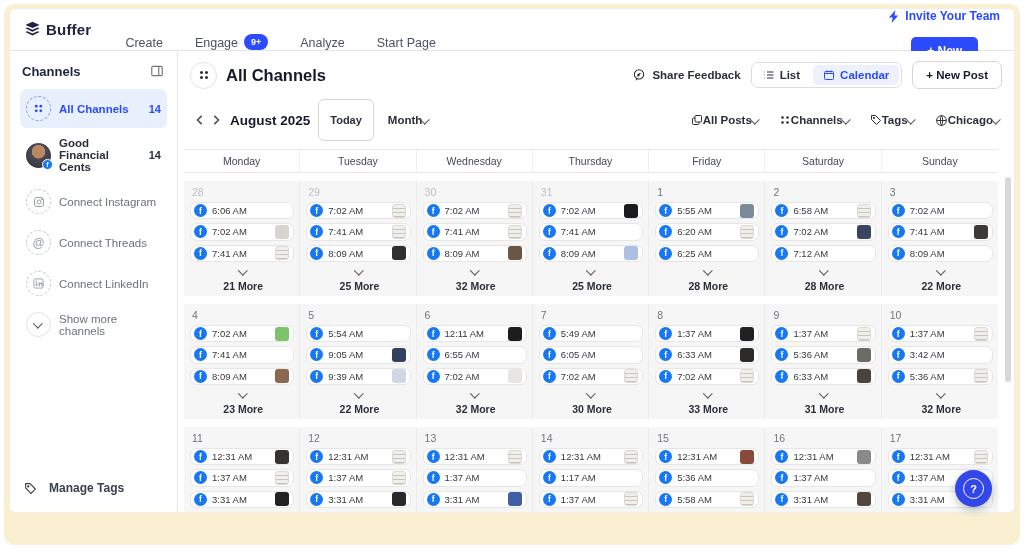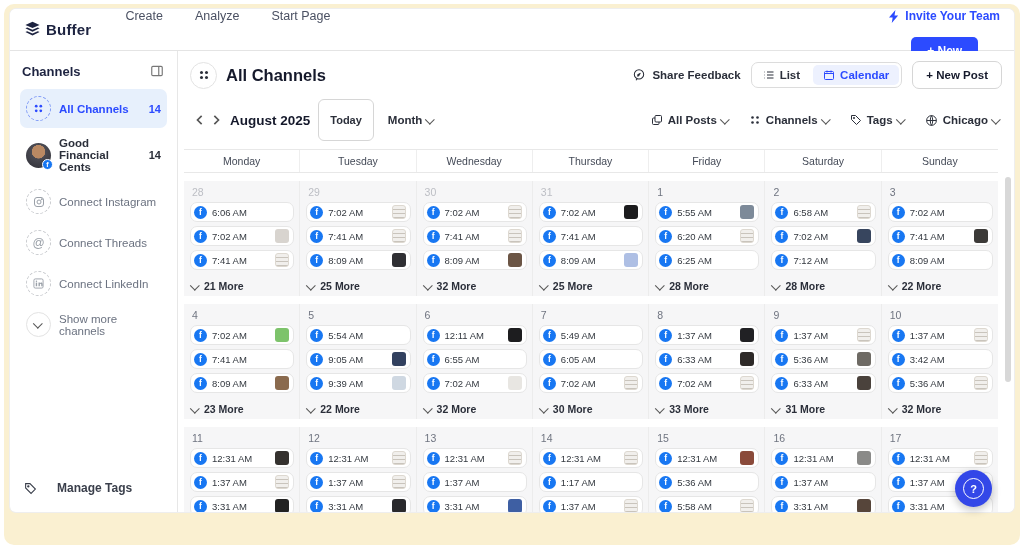--- a/index.html
+++ b/index.html
@@ -5,21 +5,21 @@
   * { margin:0; padding:0; box-sizing:border-box; }
   html,body { width:1024px; height:556px; background:#fff; font-family:"Liberation Sans", sans-serif; overflow:hidden; }
   .frame { position:absolute; left:4px; top:4px; width:1016px; height:541px; background:#FAF0D1; border-radius:10px; }
   .app { position:absolute; left:10px; top:9px; width:1004px; height:503px; background:#fff; border-radius:6px; overflow:hidden; box-shadow:0 0 0 1px #eee; }
 
   
   .topbar { height:42px; display:flex; align-items:stretch; border-bottom:1px solid #e4e4e4; background:#fff; }
   .logo { display:flex; align-items:center; gap:5px; padding:0 18px 0 14px; }
   .logo-text { font-size:15px; font-weight:bold; color:#1d2340; letter-spacing:.2px; }
   .nav { display:flex; align-items:stretch; }
-  .nav-item { display:flex; align-items:flex-start; gap:6px; padding:0 16px; font-size:12.5px; color:#4b5163; cursor:pointer; position:relative; }
+  .nav-item { display:flex; align-items:flex-end; gap:6px; padding:0 16px; font-size:12.5px; color:#4b5163; cursor:pointer; position:relative; }
   .nav-item.active { background:#f1f1f2; color:#1d2340; font-weight:bold; }
   .nav-item.active::after { content:""; position:absolute; left:0; right:0; bottom:0; height:3px; background:#2C4BFF; border-radius:2px; }
   .badge { background:#2C4BFF; color:#fff; font-size:9px; font-weight:bold; border-radius:9px; padding:3px 7px; }
   .topbar-right { margin-left:auto; display:flex; align-items:center; gap:14px; padding-right:14px;flex-direction:column; }
   .invite { display:flex; align-items:center; gap:5px; color:#2C4BFF; font-size:12px; font-weight:bold; cursor:pointer; }
   .btn-new { background:#2C4BFF; color:#fff; font-size:12px; font-weight:bold; border:none; border-radius:5px; padding:7px 16px; cursor:pointer; }
   .icon-btn { width:20px; height:20px; display:flex; align-items:center; justify-content:center; cursor:pointer; position:relative; color:#222; }
   .green-dot { position:absolute; right:-1px; top:-1px; width:6px; height:6px; background:#33b054; border-radius:50%; }
   .avatar { width:27px; height:27px; border-radius:50%; background:radial-gradient(circle at 50% 32%, #caa183 30%, #3f6fb5 32%, #33599a 100%); border:1px solid #ddd; cursor:pointer; }
 
@@ -33,59 +33,59 @@
   .side-item .label { font-size:11.5px; color:#6b7280; flex:1; }
   .side-item.selected .label { color:#2C4BFF; font-weight:bold; }
   .side-item.channel .label { color:#2b2f3a; font-weight:bold; }
   .count { font-size:11px; font-weight:bold; color:#2b2f3a; }
   .count.blue { color:#2C4BFF; }
   .dashed-circle { width:25px; height:25px; border-radius:50%; border:1.4px dashed #c6c8cc; display:flex; align-items:center; justify-content:center; color:#9aa0a8; flex-shrink:0; }
   .dashed-circle.blue { border-color:#7b96f5; color:#2C4BFF; }
   .ch-avatar { width:25px; height:25px; border-radius:50%; background:radial-gradient(circle at 50% 35%, #b98963 32%, #4a4a52 34%, #2f2f36 100%); position:relative; flex-shrink:0; }
   .fb-badge { position:absolute; right:-2px; bottom:-2px; width:11px; height:11px; background:#1877F2; border:1.5px solid #fff; border-radius:50%; color:#fff; font-size:7px; font-weight:bold; display:flex; align-items:center; justify-content:center; }
   .side-footer { position:absolute; left:10px; bottom:10px; width:148px; }
-  .foot-item { display:flex; align-items:center; gap:20px; padding:7px 4px; font-size:12px; font-weight:bold; color:#3a3f4b; cursor:pointer; }
+  .foot-item { display:flex; align-items:center; gap:12px; padding:7px 4px; font-size:12px; font-weight:bold; color:#3a3f4b; cursor:pointer; }
 
   
   .main { flex:1; position:relative; background:#fff; overflow:hidden; }
   .main-head { display:flex; align-items:center; padding:10px 12px 6px 12px; }
   .page-title-wrap { display:flex; align-items:center; gap:9px; }
   .title-icon { width:27px; height:27px; border-radius:50%; border:1px solid #e3e3e3; display:flex; align-items:center; justify-content:center; color:#2b2f3a; }
   .page-title { font-size:16.5px; font-weight:bold; color:#15192b; }
   .head-right { margin-left:auto; display:flex; align-items:center; gap:10px; }
   .share { display:flex; align-items:center; gap:6px; font-size:11.5px; font-weight:bold; color:#2b2f3a; cursor:pointer; }
   .seg-group { display:flex; border:1px solid #dcdcdc; border-radius:7px; overflow:hidden; background:#fff; }
   .seg { display:flex; align-items:center; gap:5px; font-size:11.5px; font-weight:bold; color:#2b2f3a; padding:6px 11px; cursor:pointer; }
   .seg.active { background:#EDF1FE; color:#2C4BFF; margin:2px; border-radius:5px; padding:4px 10px; }
   .btn-newpost { background:#fff; border:1px solid #d6d6d6; border-radius:7px; font-size:11.5px; font-weight:bold; color:#15192b; padding:7px 13px; cursor:pointer; }
 
   .toolbar { display:flex; align-items:center; padding:4px 14px 8px 14px; }
   .arrow-btn { width:16px; height:16px; display:flex; align-items:center; justify-content:center; color:#555; cursor:pointer; }
   .month-label { font-size:13.5px; font-weight:bold; color:#15192b; margin:0 8px 0 6px; }
   .btn-today { background:#fff; border:1px solid #d6d6d6; border-radius:6px; font-size:11px; font-weight:bold; color:#2b2f3a; padding:14px 11px; cursor:pointer; margin-right:14px; }
-  .dd { display:flex; align-items:center; gap:5px; font-size:11.5px; font-weight:bold; color:#2b2f3a; cursor:pointer; }
+  .dd { display:flex; align-items:center; font-size:11.5px; font-weight:bold; color:#2b2f3a; cursor:pointer; }
   .toolbar-right { margin-left:auto; display:flex; align-items:center; gap:20px; }
   .chev { width:7px; height:7px; border-left:1.6px solid #555; border-bottom:1.6px solid #555; transform:rotate(-45deg) translateY(-1px); }
 
   
   .calendar { padding:0 16px 0 6px; }
   .day-header { display:grid; grid-template-columns:repeat(7,1fr); border-top:1px solid #e8e8e8; border-bottom:1px solid #e8e8e8; }
   .day-name { text-align:center; font-size:10.5px; color:#444a57; padding:5px 0; border-right:1px solid #eee; }
   .day-name:last-child { border-right:none; }
   .week { display:grid; grid-template-columns:repeat(7,1fr); background:#f6f6f7; margin-top:8px; height:115px; }
   .day-cell { border-right:1px solid #ececec; padding:4px 5px 3px 6px; display:flex; flex-direction:column; overflow:hidden; }
   .day-cell:last-child { border-right:none; }
   .date-num { font-size:10.5px; color:#6f7480; margin:1px 0 4px 2px; }
   .date-num.muted { color:#bcbec4; }
   .chip { background:#fff; border:1px solid #e6e6e6; border-radius:7px; height:20px; display:flex; align-items:center; padding:0 4px 0 3px; margin-bottom:4px; cursor:pointer; }
   .fb-ic { width:13px; height:13px; border-radius:50%; background:#1877F2; color:#fff; font-size:8.5px; font-weight:bold; display:flex; align-items:center; justify-content:center; flex-shrink:0; }
   .chip-time { font-size:9.5px; color:#33383f; margin-left:5px; flex:1; white-space:nowrap; }
   .thumb { width:14px; height:14px; border-radius:3px; flex-shrink:0; }
   .thumb.doc { background:#f1efec; border:1px solid #ddd8d0; background-image:linear-gradient(#c9c4bc 1px, transparent 1px); background-size:100% 4px; background-position:0 3px; }
-  .more-row { margin-top:auto; display:flex; align-items:center; gap:5px; font-size:10.5px; font-weight:bold; color:#2b2f3a; cursor:pointer; padding:2px 0 1px 2px; }
+  .more-row { margin-top:auto; display:flex; align-items:center; gap:5px; font-size:10.5px; font-weight:bold; color:#2b2f3a; cursor:pointer; padding:2px 0 1px 2px;flex-direction:column; }
 
   .scroll-thumb { position:absolute; right:3px; top:126px; width:6px; height:205px; background:#d8d8d8; border-radius:3px; }
   .help-fab { position:absolute; left:955px; top:470px; width:37px; height:37px; border-radius:50%; background:#3347E8; display:flex; align-items:center; justify-content:center; box-shadow:0 3px 8px rgba(0,0,0,.25); cursor:pointer; z-index:5; }
   .help-inner { width:21px; height:21px; border-radius:50%; border:1.6px solid #fff; color:#fff; font-size:11px; font-weight:bold; display:flex; align-items:center; justify-content:center; }
   svg { display:block; }
 </style>
 </head>
 <body>
 
 <div class="frame"></div>
@@ -99,20 +99,24 @@
             <path d="M12 1l10 4.5L12 10 2 5.5 12 1z"></path>
             <path d="M12 12.5L4.6 9.2 2 10.4l10 4.6 10-4.6-2.6-1.2L12 12.5z"></path>
             <path d="M12 17.8l-7.4-3.3L2 15.7l10 4.6 10-4.6-2.6-1.2-7.4 3.3z"></path>
           </svg>
       </span>
       <span class="logo-text">Buffer</span>
     </div>
     <div class="nav">
       <div class="nav-item">
           <span>Create</span>
+        </div>
+      <div class="nav-item">
+          <span>Engage</span>
+          <span class="badge">9+</span>
         </div>
       <div class="nav-item">
           <span>Analyze</span>
         </div>
       <div class="nav-item">
           <span>Start Page</span>
         </div>
     </div>
     <div class="topbar-right">
       <div class="invite">

